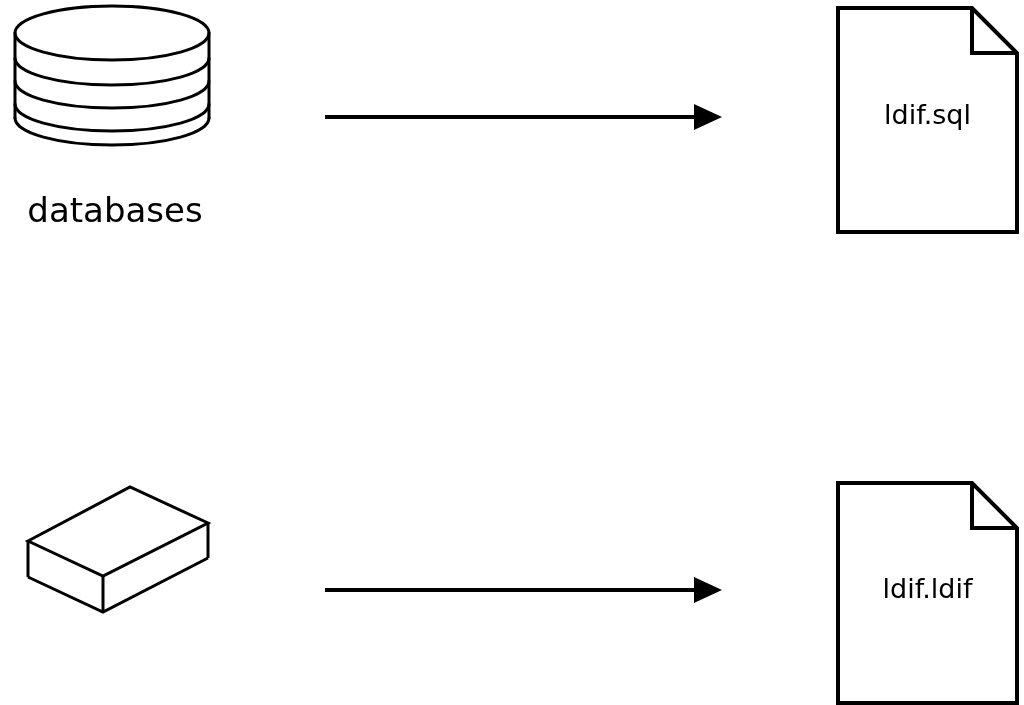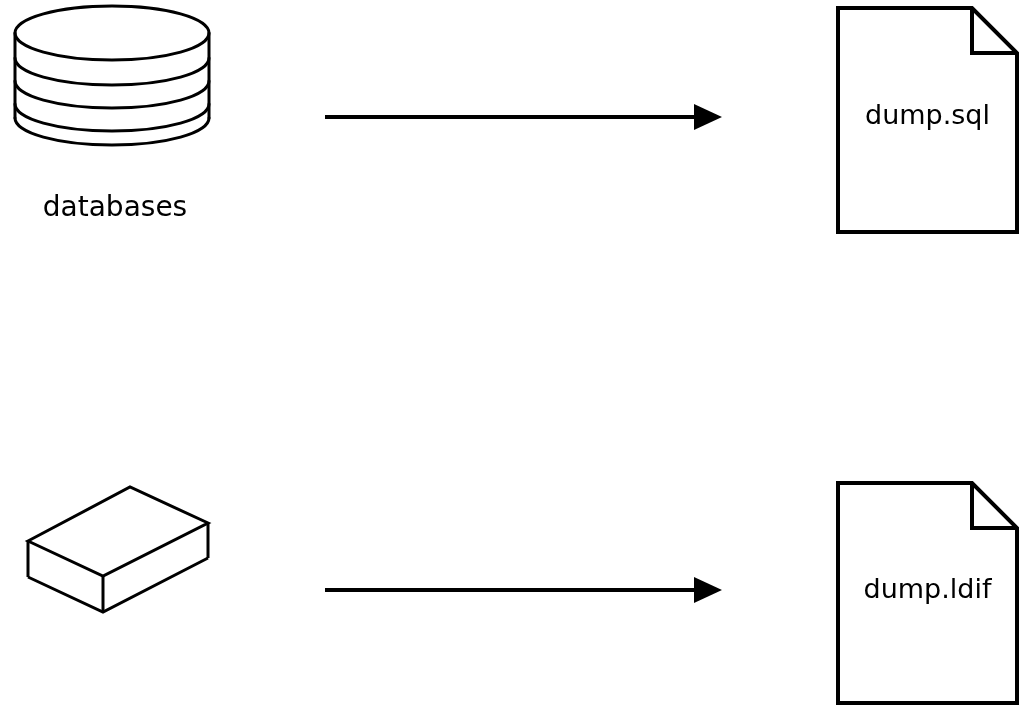--- a/index.html
+++ b/index.html
@@ -31,21 +31,21 @@
     position: absolute;
     color: #000000;
     text-align: center;
     white-space: nowrap;
     line-height: 1.1;
   }
   .label-databases {
     left: 17px;
     top: 192px;
     width: 196px;
-    font-size: 28px;
+    font-size: 34px;
   }
   .label-ldap {
     left: 0px;
     top: 653px;
     width: 236px;
     font-size: 28px;
   }
   .label-dump-sql {
     left: 838px;
     top: 100px;
@@ -101,18 +101,18 @@
 
     <g fill="#ffffff" stroke="#000000" stroke-width="4" stroke-linejoin="miter">
       <path d="M 838 483 L 972 483 L 1017 528 L 1017 703 L 838 703 Z"></path>
       <path d="M 972 483 L 972 528 L 1017 528" fill="none"></path>
     </g>
 
   </svg>
 
   <div class="label label-databases">databases</div>
 
-  <div class="label label-dump-sql">dump.sql</div>
+  <div class="label label-dump-sql">ldif.sql</div>
 
 
-  <div class="label label-dump-ldif">dump.ldif</div>
+  <div class="label label-dump-ldif">ldif.ldif</div>
 
 </div>
 
 </body></html>

